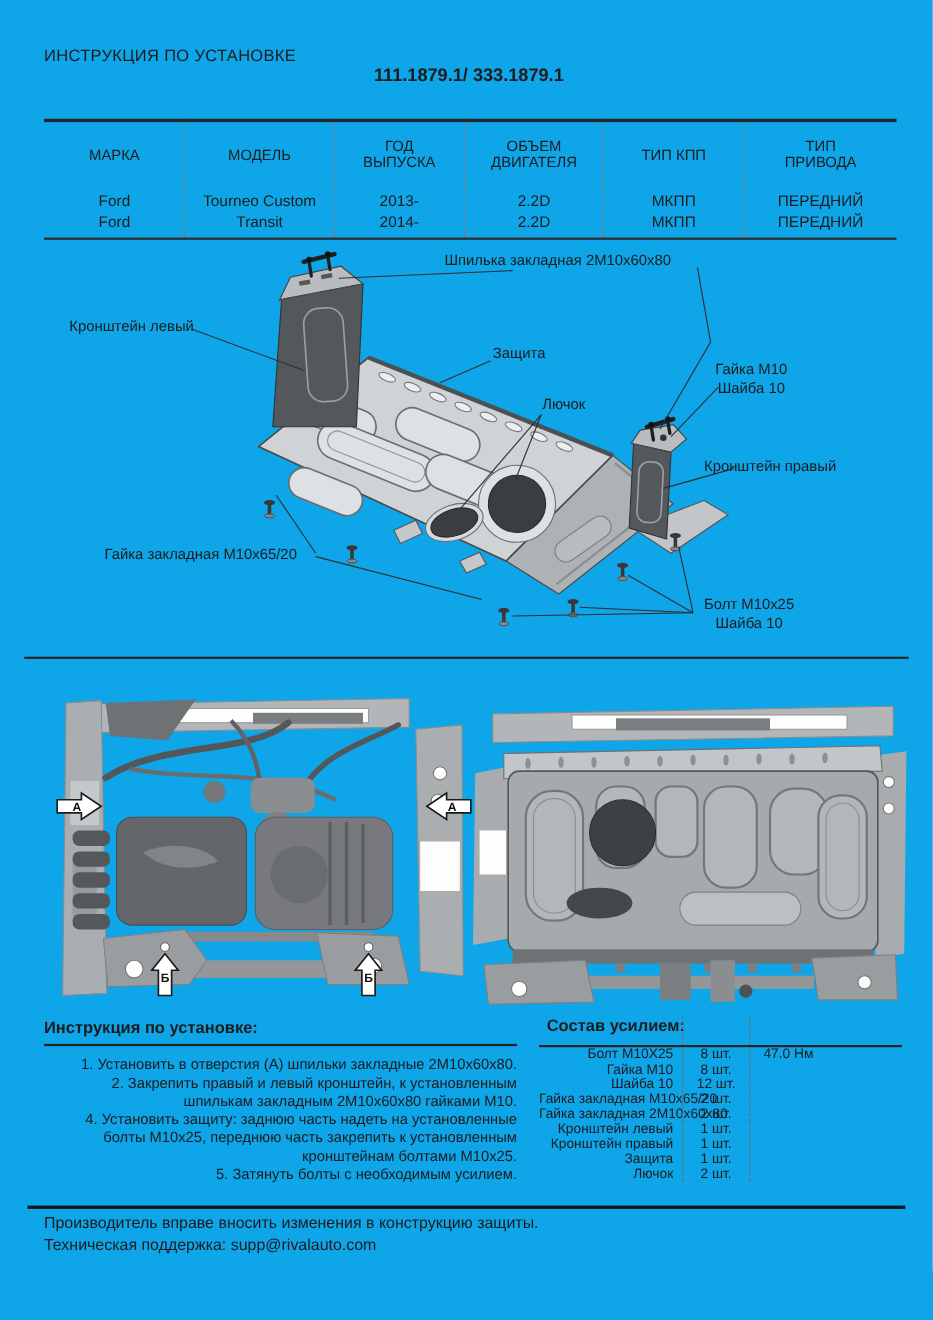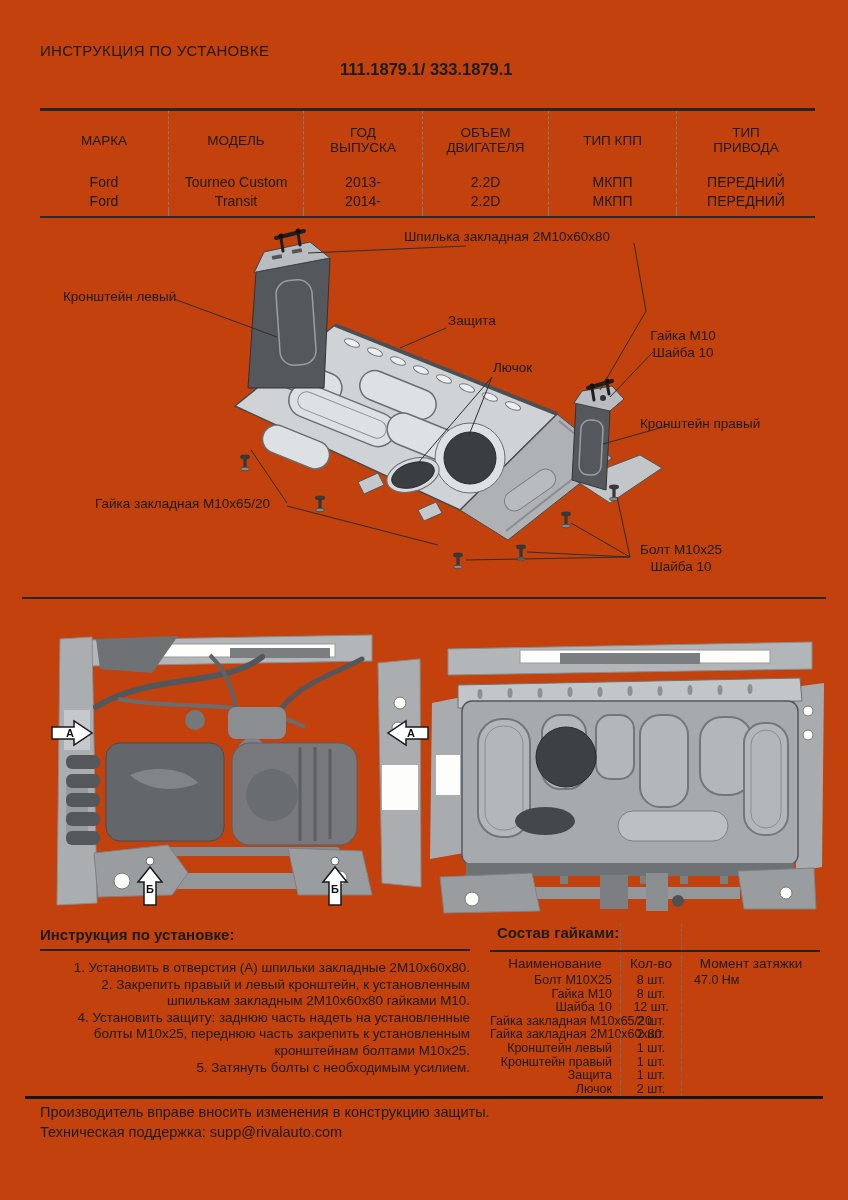--- a/index.html
+++ b/index.html
@@ -1,18 +1,18 @@
 <!DOCTYPE html>
 <html lang="ru"><head>
 <meta charset="utf-8">
 <style>
   html,body{margin:0;padding:0;background:#e8e8e8;}
   .page{
     position:relative;width:848px;height:1200px;margin:0 auto;
-    background:#c2410c;color:#1c1c1c;overflow:hidden;
+    background:#0ea5e9;color:#1c1c1c;overflow:hidden;
     font-family:"Liberation Sans","DejaVu Sans",sans-serif;
   }
   .abs{position:absolute;}
   
   .h-sub{left:40px;top:42px;font-size:15px;letter-spacing:.3px;}
   .h-title{left:40px;top:60px;font-size:16.5px;font-weight:700;letter-spacing:.3px;}
   .h-part{left:340px;top:60px;font-size:16.5px;font-weight:700;}
   
   .vtable{position:absolute;left:40px;top:108px;width:770px;border-collapse:collapse;
     border-top:3px solid #262626;border-bottom:2px solid #2b2b2b;table-layout:fixed;}
@@ -348,28 +348,23 @@
     <div class="steps">
       <p>1. Установить в отверстия (А) шпильки закладные 2М10х60х80.</p>
       <p>2. Закрепить правый и левый кронштейн, к установленным шпилькам закладным 2М10х60х80 гайками М10.</p>
       <p>4. Установить защиту: заднюю часть надеть на установленные болты М10х25, переднюю часть закрепить к установленным кронштейнам болтами М10х25.</p>
       <p>5. Затянуть болты с необходимым усилием.</p>
     </div>
   </div>
 
   <div class="ptable">
     <div class="prow ptitle-row">
-      <div class="ptitle">Состав гайками:</div>
+      <div class="ptitle">Состав усилием:</div>
       <div class="pmid"></div>
         <div></div>
-    </div>
-    <div class="prow phead-row">
-      <div class="pname-h">Наименование</div>
-      <div class="pmid">Кол-во</div>
-      <div class="ptq-h">Момент затяжки</div>
     </div>
     <div class="prow pdata">
       <div class="pname">Болт М10Х25</div>
       <div class="pmid">8 шт.</div>
       <div class="ptq">47.0 Нм</div>
     </div>
     <div class="prow pdata">
       <div class="pname">Гайка М10</div>
       <div class="pmid">8 шт.</div>
       <div class="ptq"></div>

